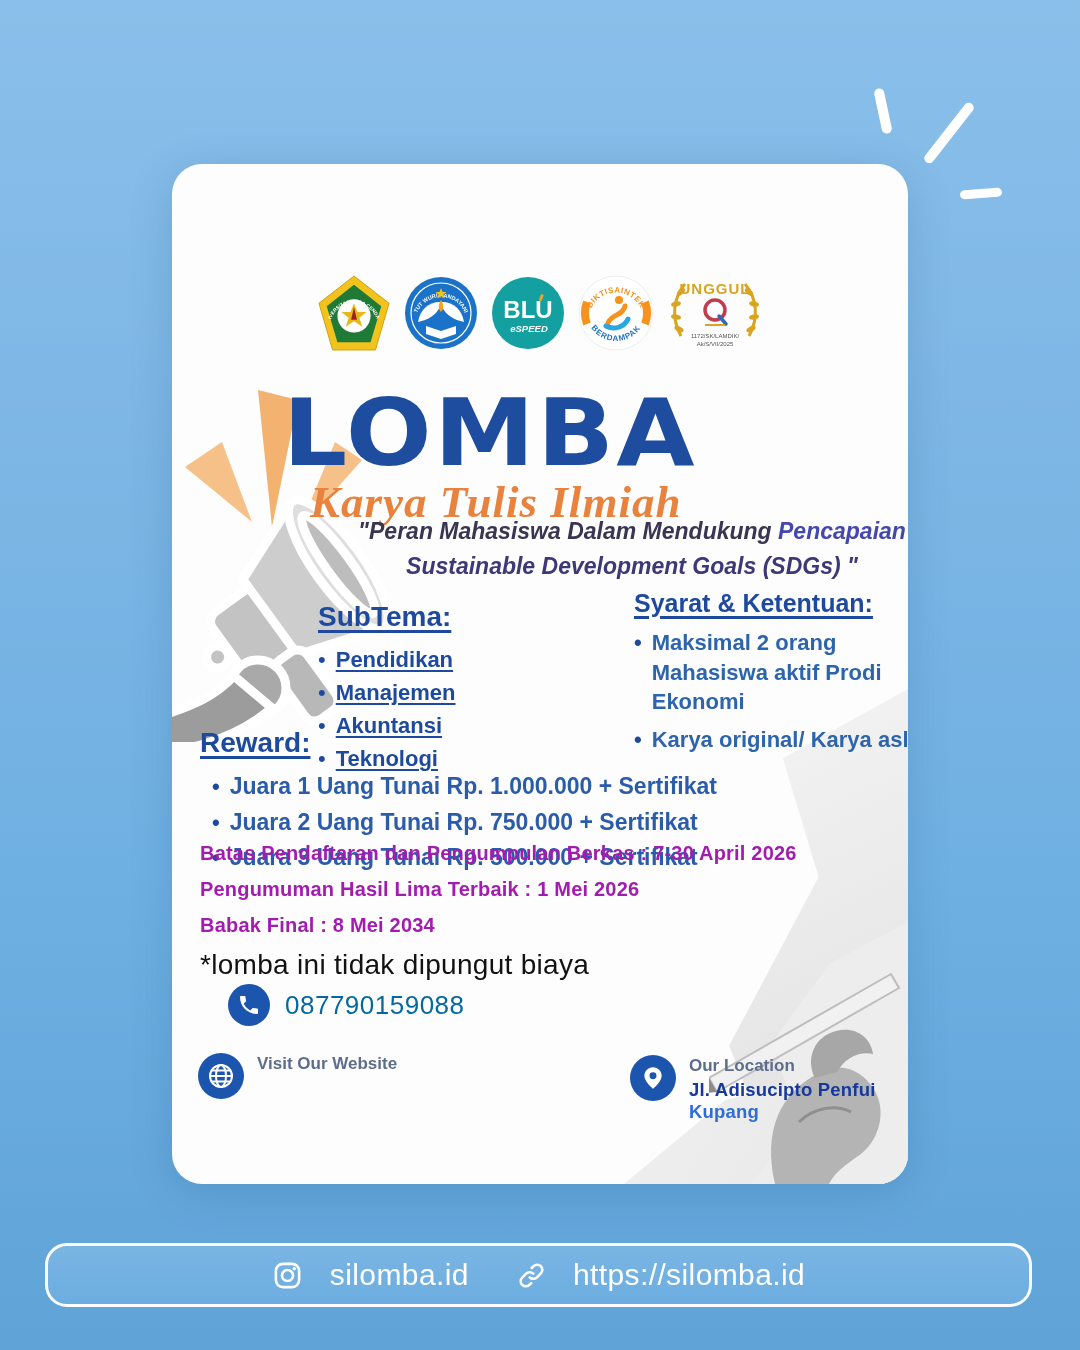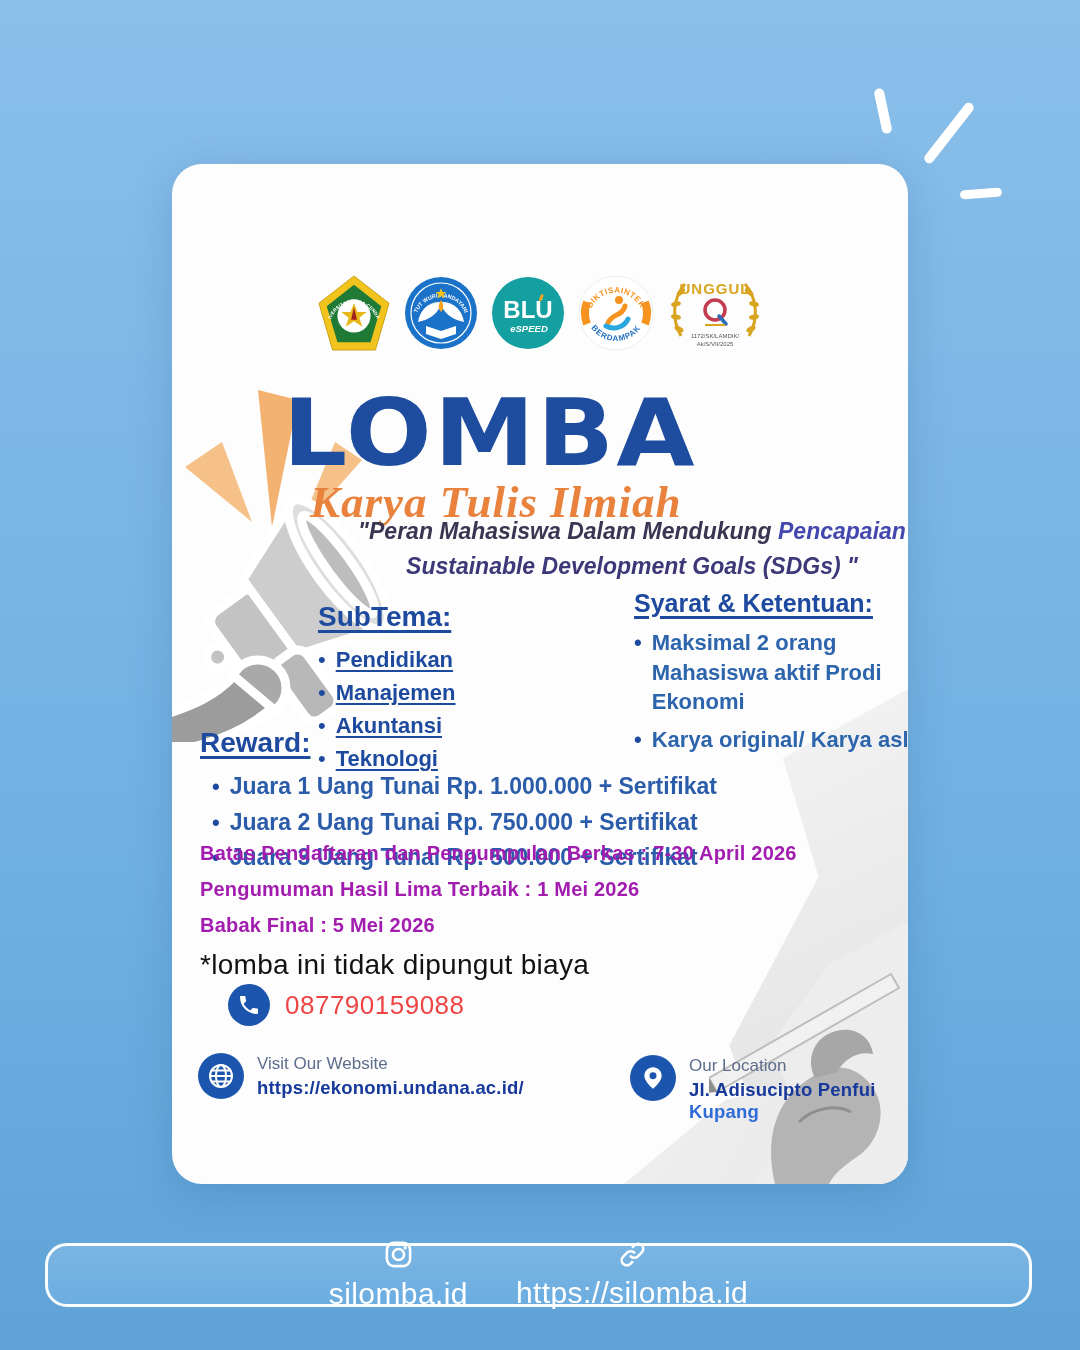--- a/index.html
+++ b/index.html
@@ -73,38 +73,38 @@
   .reward .bitem{color:#2a5caa;font-weight:bold;font-size:23px;line-height:1.55;margin-left:12px;}
 
   .timeline{position:absolute;left:28px;top:678px;}
   .tl{color:#a21caf;font-weight:bold;font-size:20px;margin-bottom:13px;letter-spacing:.2px;}
 
   .note{position:absolute;left:28px;top:785px;font-size:28px;color:#121212;font-weight:500;letter-spacing:.3px;}
 
   .phone-row{position:absolute;left:56px;top:820px;display:flex;align-items:center;gap:15px;}
   .circle-ic{border-radius:50%;background:#1b55ad;display:flex;align-items:center;justify-content:center;flex:0 0 auto;}
   .phone-row .circle-ic{width:42px;height:42px;}
-  .phone-num{font-size:26px;color:#ef4444;letter-spacing:.5px;}
+  .phone-num{font-size:26px;color:#0369a1;letter-spacing:.5px;}
 
   .contact{position:absolute;display:flex;align-items:flex-start;gap:13px;}
   .contact .circle-ic{width:46px;height:46px;}
-  .contact .lbl{font-size:17px;color:#5d6e8c;font-weight:400;margin-top:1px;}
+  .contact .lbl{font-size:17px;color:#5d6e8c;font-weight:700;margin-top:1px;}
   .contact .val{font-size:18.5px;color:#16399b;font-weight:bold;margin-top:3px;letter-spacing:.2px;}
   .contact .val .city{color:#2e6cd8;}
   .website{left:26px;top:889px;}
   .location{left:458px;top:891px;}
 
   
   .footer-bar{
     position:absolute;left:45px;top:1243px;width:987px;height:64px;
     border:3px solid #fcfdfe;border-radius:22px;box-sizing:border-box;
     background:linear-gradient(180deg,#7ab5e3,#6cade0);
     display:flex;align-items:center;justify-content:center;gap:48px;color:#ffffff;
   }
-  .fgroup{display:flex;align-items:center;gap:7px;font-size:30px;letter-spacing:.4px;flex-direction:column;}
+  .fgroup{display:flex;align-items:center;gap:27px;font-size:30px;letter-spacing:.4px;}
 
   svg{display:block;}
   .mega{position:absolute;left:-42px;top:208px;}
   .handpen{position:absolute;left:537px;top:758px;}
 </style>
 </head>
 <body>
 
 <div class="spark spark1"></div>
 <div class="spark spark2"></div>
@@ -282,21 +282,21 @@
         <div class="bitem">
             <span class="dot">•</span>
             <span class="txt">Juara 3 Uang Tunai  Rp. 500.000 + Sertifikat</span>
           </div>
       </div>
     </div>
 
     <div class="timeline">
       <div class="tl">Batas Pendaftaran dan Pengumpulan Berkas : 7-30 April 2026</div>
       <div class="tl">Pengumuman Hasil Lima Terbaik  : 1 Mei 2026</div>
-      <div class="tl">Babak Final : 5 Mei 2026</div>
+      <div class="tl">Babak Final : 8 Mei 2034</div>
     </div>
 
     <div class="note">*lomba ini tidak dipungut biaya</div>
 
     <div class="phone-row">
       <div class="circle-ic">
         <svg width="24" height="24" viewBox="0 0 24 24">
             <path fill="#ffffff" d="M6.62 10.79c1.44 2.83 3.76 5.14 6.59 6.59l2.2-2.21c.27-.27.67-.36 1.02-.24 1.12.37 2.33.57 3.57.57.55 0 1 .45 1 1V20c0 .55-.45 1-1 1-9.39 0-17-7.61-17-17 0-.55.45-1 1-1h3.5c.55 0 1 .45 1 1 0 1.25.2 2.45.57 3.57.11.35.03.74-.25 1.02l-2.2 2.2z"></path>
           </svg>
       </div>
@@ -308,21 +308,20 @@
         <svg width="30" height="30" viewBox="0 0 30 30" fill="none" stroke="#ffffff" stroke-width="2">
           <circle cx="15" cy="15" r="11"></circle>
           <ellipse cx="15" cy="15" rx="5" ry="11"></ellipse>
           <line x1="4" y1="15" x2="26" y2="15"></line>
           <line x1="5.5" y1="9.5" x2="24.5" y2="9.5"></line>
           <line x1="5.5" y1="20.5" x2="24.5" y2="20.5"></line>
         </svg>
       </div>
       <div>
         <div class="lbl">Visit Our Website</div>
-        <div class="val">https://ekonomi.undana.ac.id/</div>
       </div>
     </div>
 
     <div class="contact location">
       <div class="circle-ic">
         <svg width="26" height="26" viewBox="0 0 24 24">
           <path fill="#ffffff" d="M12 2C7.6 2 4 5.6 4 10c0 5.3 8 12 8 12s8-6.7 8-12c0-4.4-3.6-8-8-8z"></path>
           <circle cx="12" cy="10" r="3.2" fill="#1b55ad"></circle>
         </svg>
       </div>

